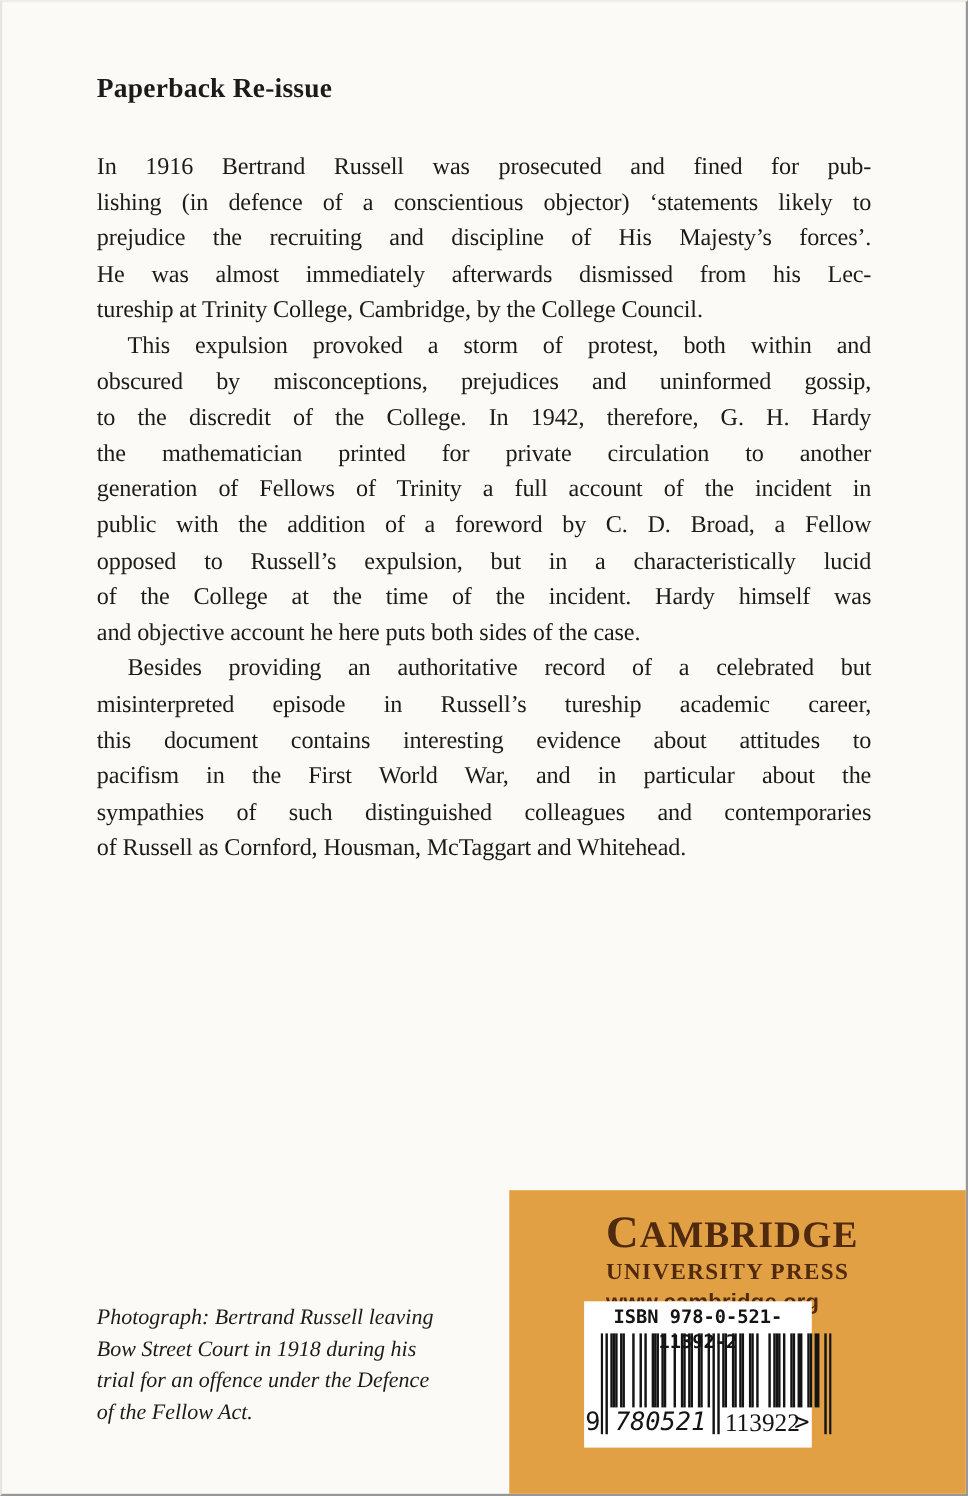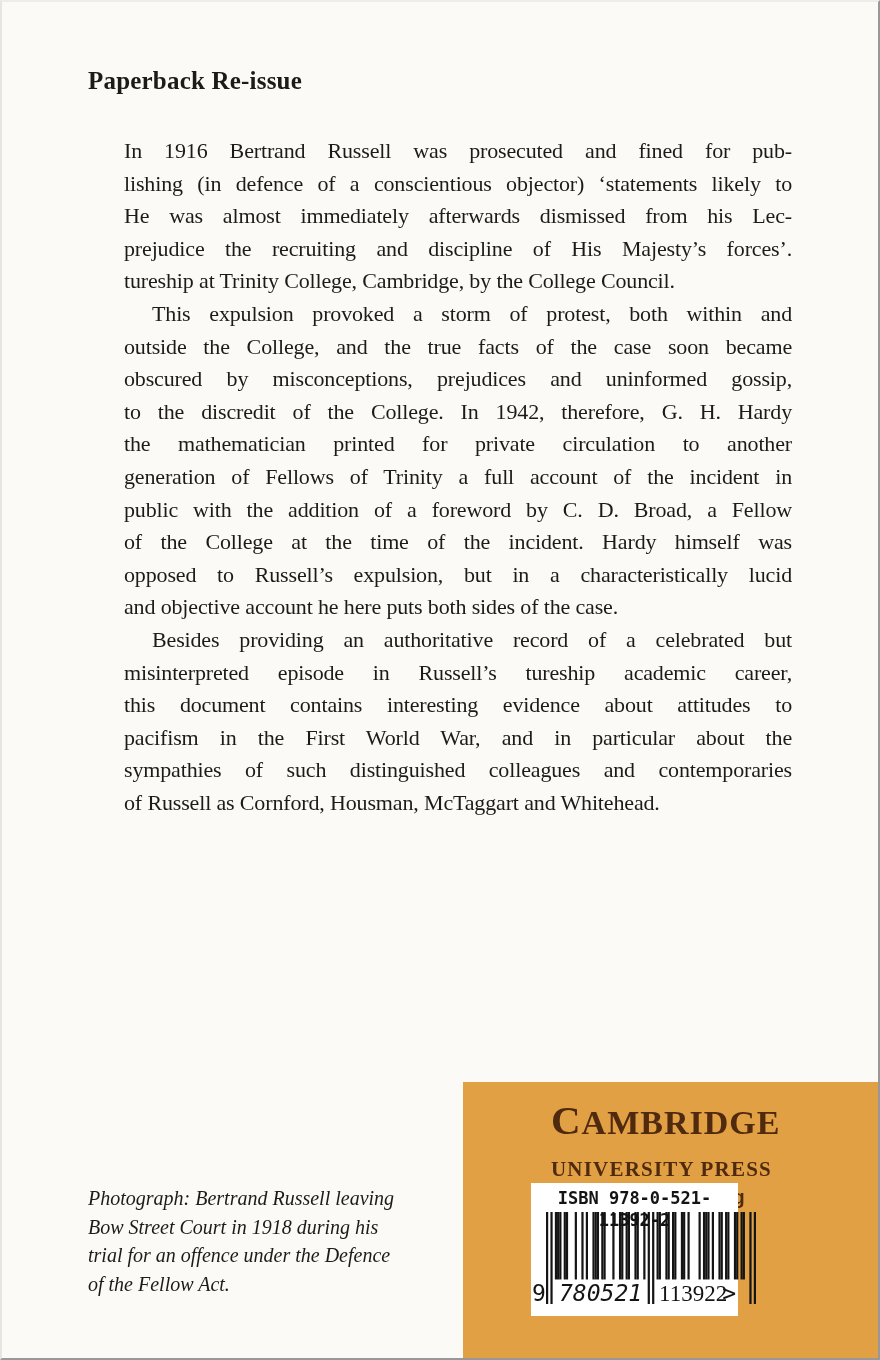--- a/index.html
+++ b/index.html
@@ -17,40 +17,40 @@
   .heading{
     position:absolute;left:88px;top:66px;margin:0;
     font:bold 25px/30px "Liberation Serif", serif;
     letter-spacing:.2px;color:var(--body-text,#1d1b19);
   }
   .bodytext{
     position:absolute;left:88px;top:135px;width:704px;
     font:22px/32.6px "Liberation Serif", serif;
     letter-spacing:-0.15px;color:var(--body-text,#1d1b19);
   }
-  .bline{white-space:nowrap;margin-left:36px;}
+  .bline{white-space:nowrap;}
   .bline.just{white-space:normal;text-align:justify;text-align-last:justify;}
   .bline.ind{text-indent:28px;}
   .caption{
     position:absolute;left:88px;top:1184px;width:345px;
     font:italic 20px/28.5px "Liberation Serif", serif;
     color:var(--body-text,#1d1b19);
   }
   .cline{white-space:nowrap;}
   .panel{
     position:absolute;left:463px;top:1082px;right:2px;bottom:2px;
     background:var(--panel-background,#e2a044);
   }
   .cup-logo{position:absolute;left:88px;top:20px;color:var(--publisher-text,#4f2a0e);}
   .cup-name{
     font:bold 34px/36px "Liberation Serif", serif;letter-spacing:1px;
   }
   .cup-name::first-letter{font-size:41px;}
   .cup-sub{
-    font:bold 21px/24px "Liberation Serif", serif;letter-spacing:1.2px;margin-top:16px;
+    font:bold 21px/24px "Liberation Serif", serif;letter-spacing:1.2px;margin-top:2px;
   }
   .cup-web{
     font:bold 20px/24px "Liberation Sans", sans-serif;letter-spacing:.2px;margin-top:4px;
   }
   .barcode-box{
     position:absolute;left:68px;top:101px;width:207px;height:133px;
     background:var(--barcode-background,#fff);color:var(--barcode-bars,#141414);
   }
   .isbn-label{
     margin-top:4px;text-align:center;
@@ -69,34 +69,33 @@
 <body>
 
 <div class="frame"></div>
 
 <h1 class="heading">Paperback Re-issue</h1>
 
 <div class="bodytext" id="body-paragraphs">
     <div>
       <div class="bline just">In 1916 Bertrand Russell was prosecuted and fined for pub-</div>
       <div class="bline just">lishing (in defence of a conscientious objector) ‘statements likely to</div>
+      <div class="bline just">prejudice the recruiting and discipline of His Majesty’s forces’.</div>
       <div class="bline just">He was almost immediately afterwards dismissed from his Lec-</div>
-      <div class="bline just">prejudice the recruiting and discipline of His Majesty’s forces’.</div>
       <div class="bline">tureship at Trinity College, Cambridge, by the College Council.</div>
     </div>
     <div>
       <div class="bline just ind">This expulsion provoked a storm of protest, both within and</div>
-      <div class="bline just">outside the College, and the true facts of the case soon became</div>
       <div class="bline just">obscured by misconceptions, prejudices and uninformed gossip,</div>
       <div class="bline just">to the discredit of the College. In 1942, therefore, G. H. Hardy</div>
       <div class="bline just">the mathematician printed for private circulation to another</div>
       <div class="bline just">generation of Fellows of Trinity a full account of the incident in</div>
       <div class="bline just">public with the addition of a foreword by C. D. Broad, a Fellow</div>
+      <div class="bline just">opposed to Russell’s expulsion, but in a characteristically lucid</div>
       <div class="bline just">of the College at the time of the incident. Hardy himself was</div>
-      <div class="bline just">opposed to Russell’s expulsion, but in a characteristically lucid</div>
       <div class="bline">and objective account he here puts both sides of the case.</div>
     </div>
     <div>
       <div class="bline just ind">Besides providing an authoritative record of a celebrated but</div>
       <div class="bline just">misinterpreted episode in Russell’s tureship academic career,</div>
       <div class="bline just">this document contains interesting evidence about attitudes to</div>
       <div class="bline just">pacifism in the First World War, and in particular about the</div>
       <div class="bline just">sympathies of such distinguished colleagues and contemporaries</div>
       <div class="bline">of Russell as Cornford, Housman, McTaggart and Whitehead.</div>
     </div>

